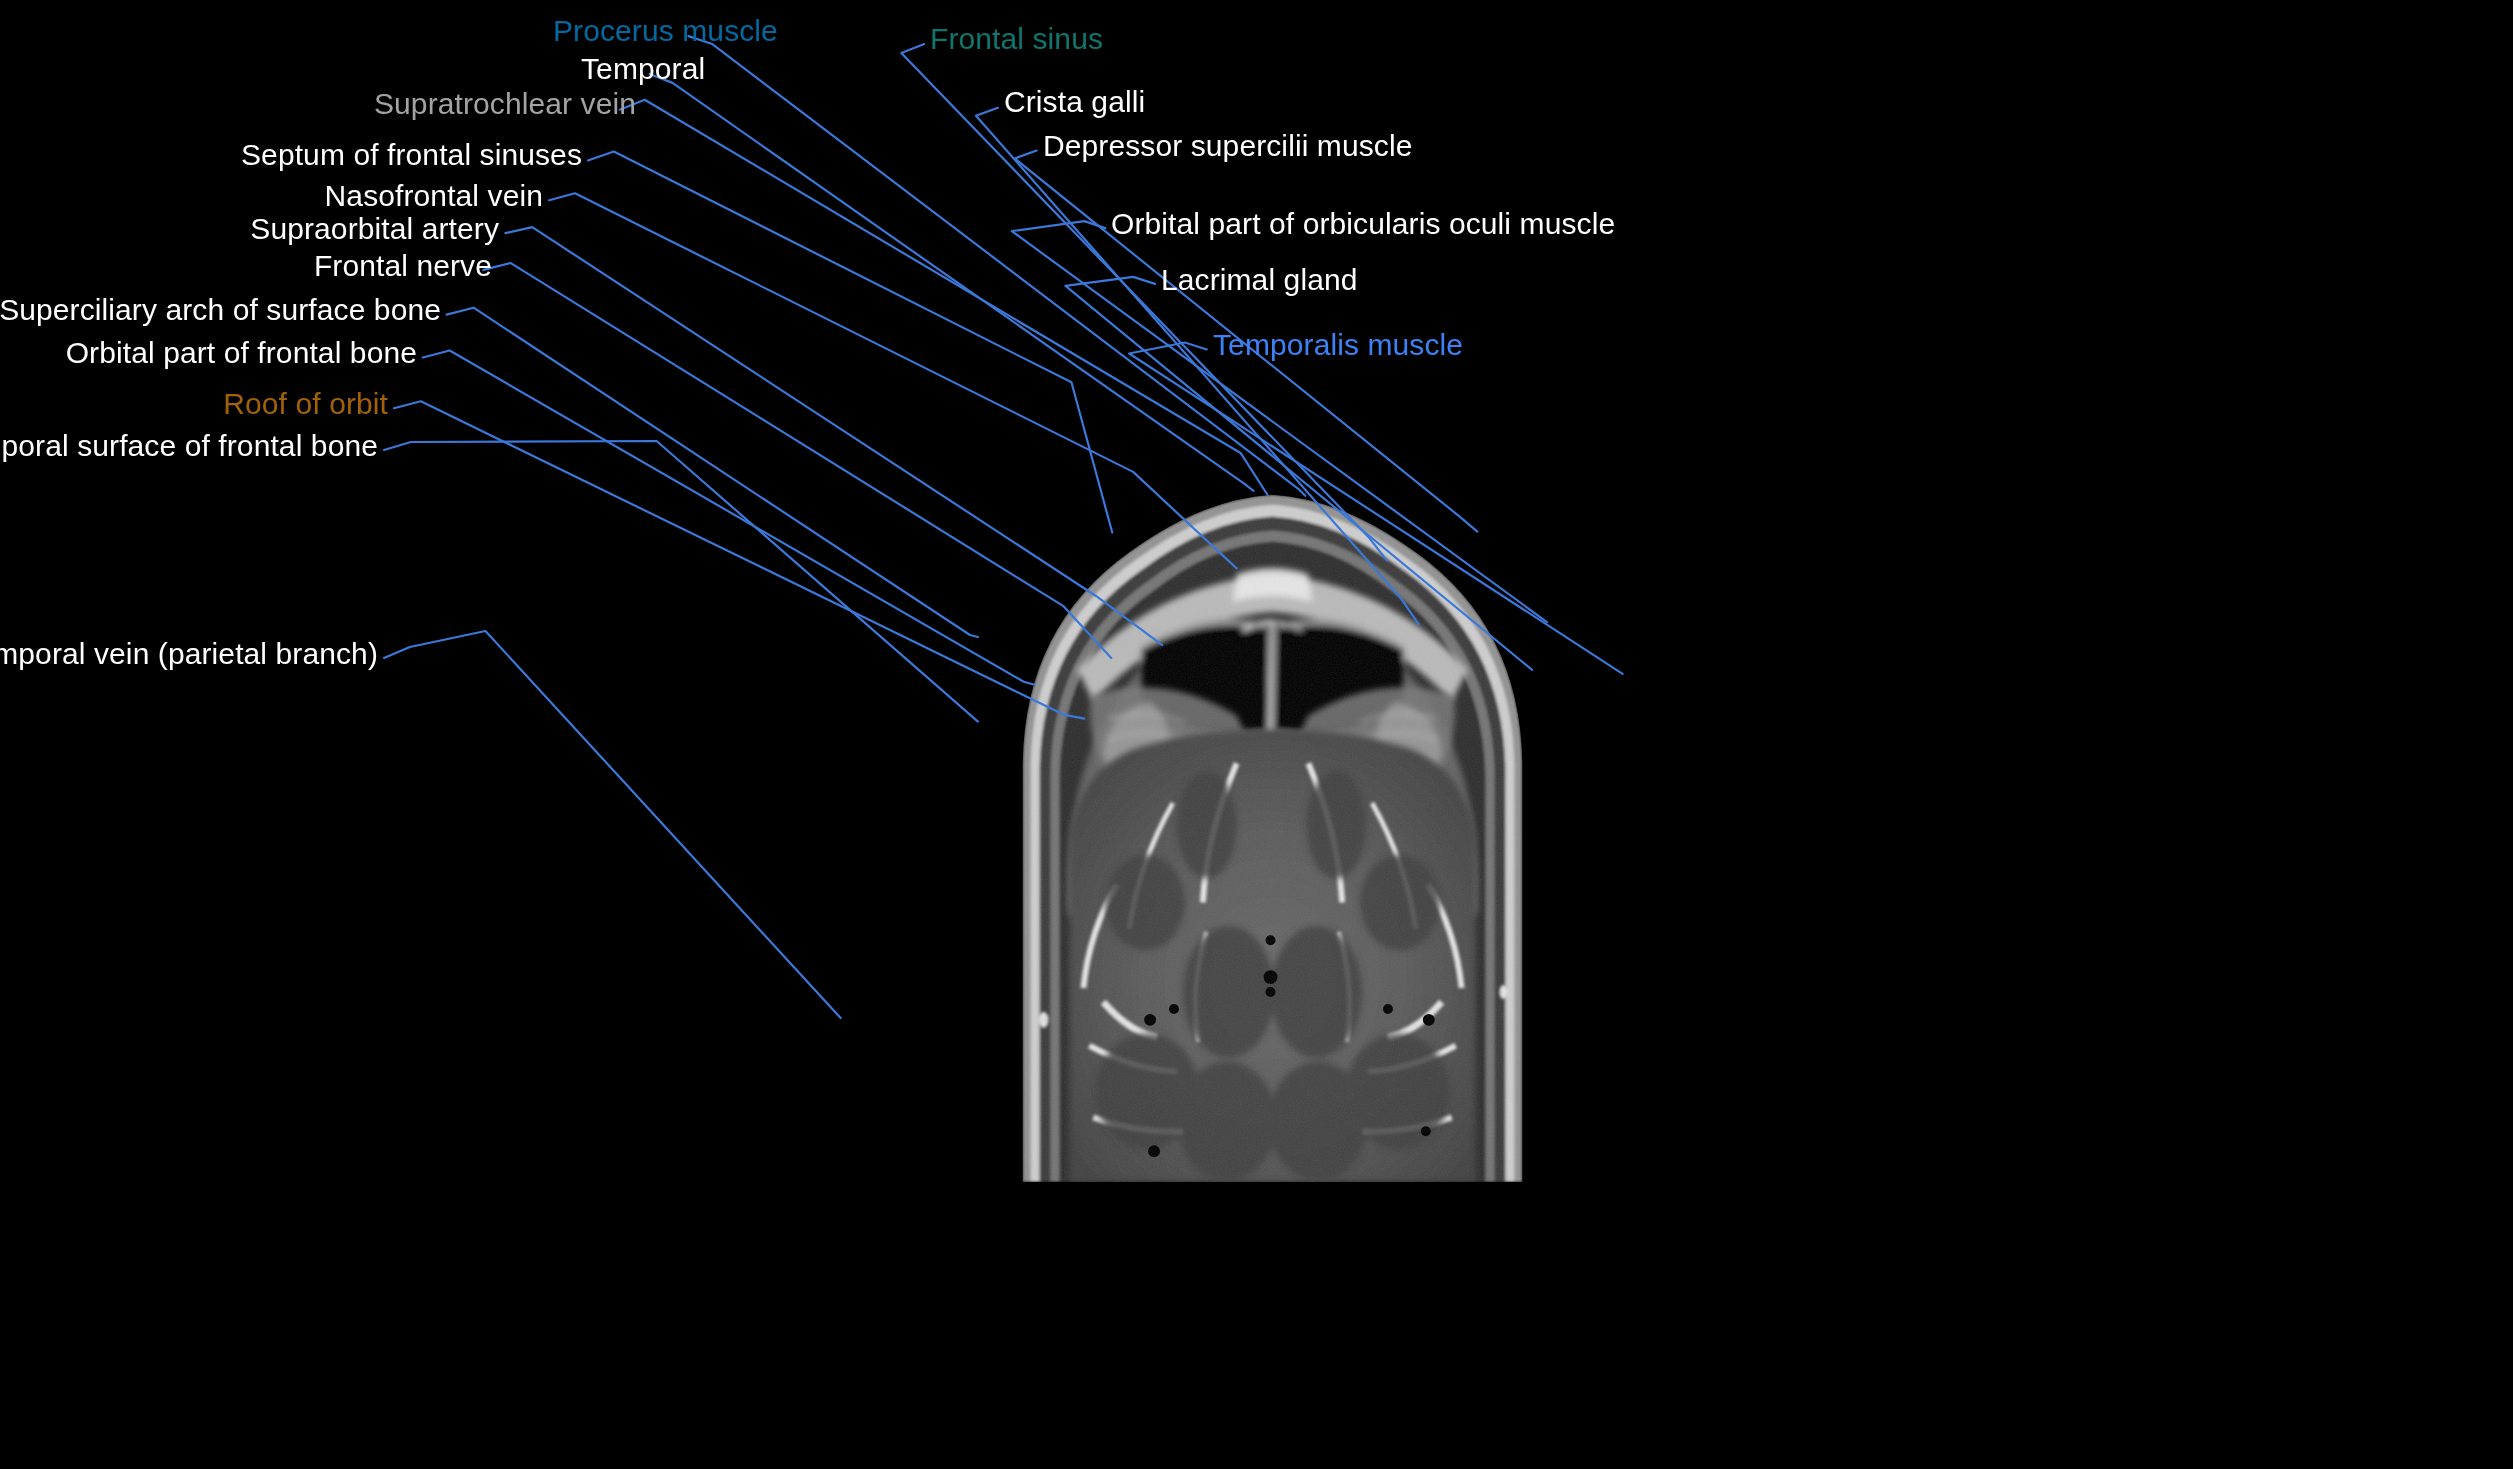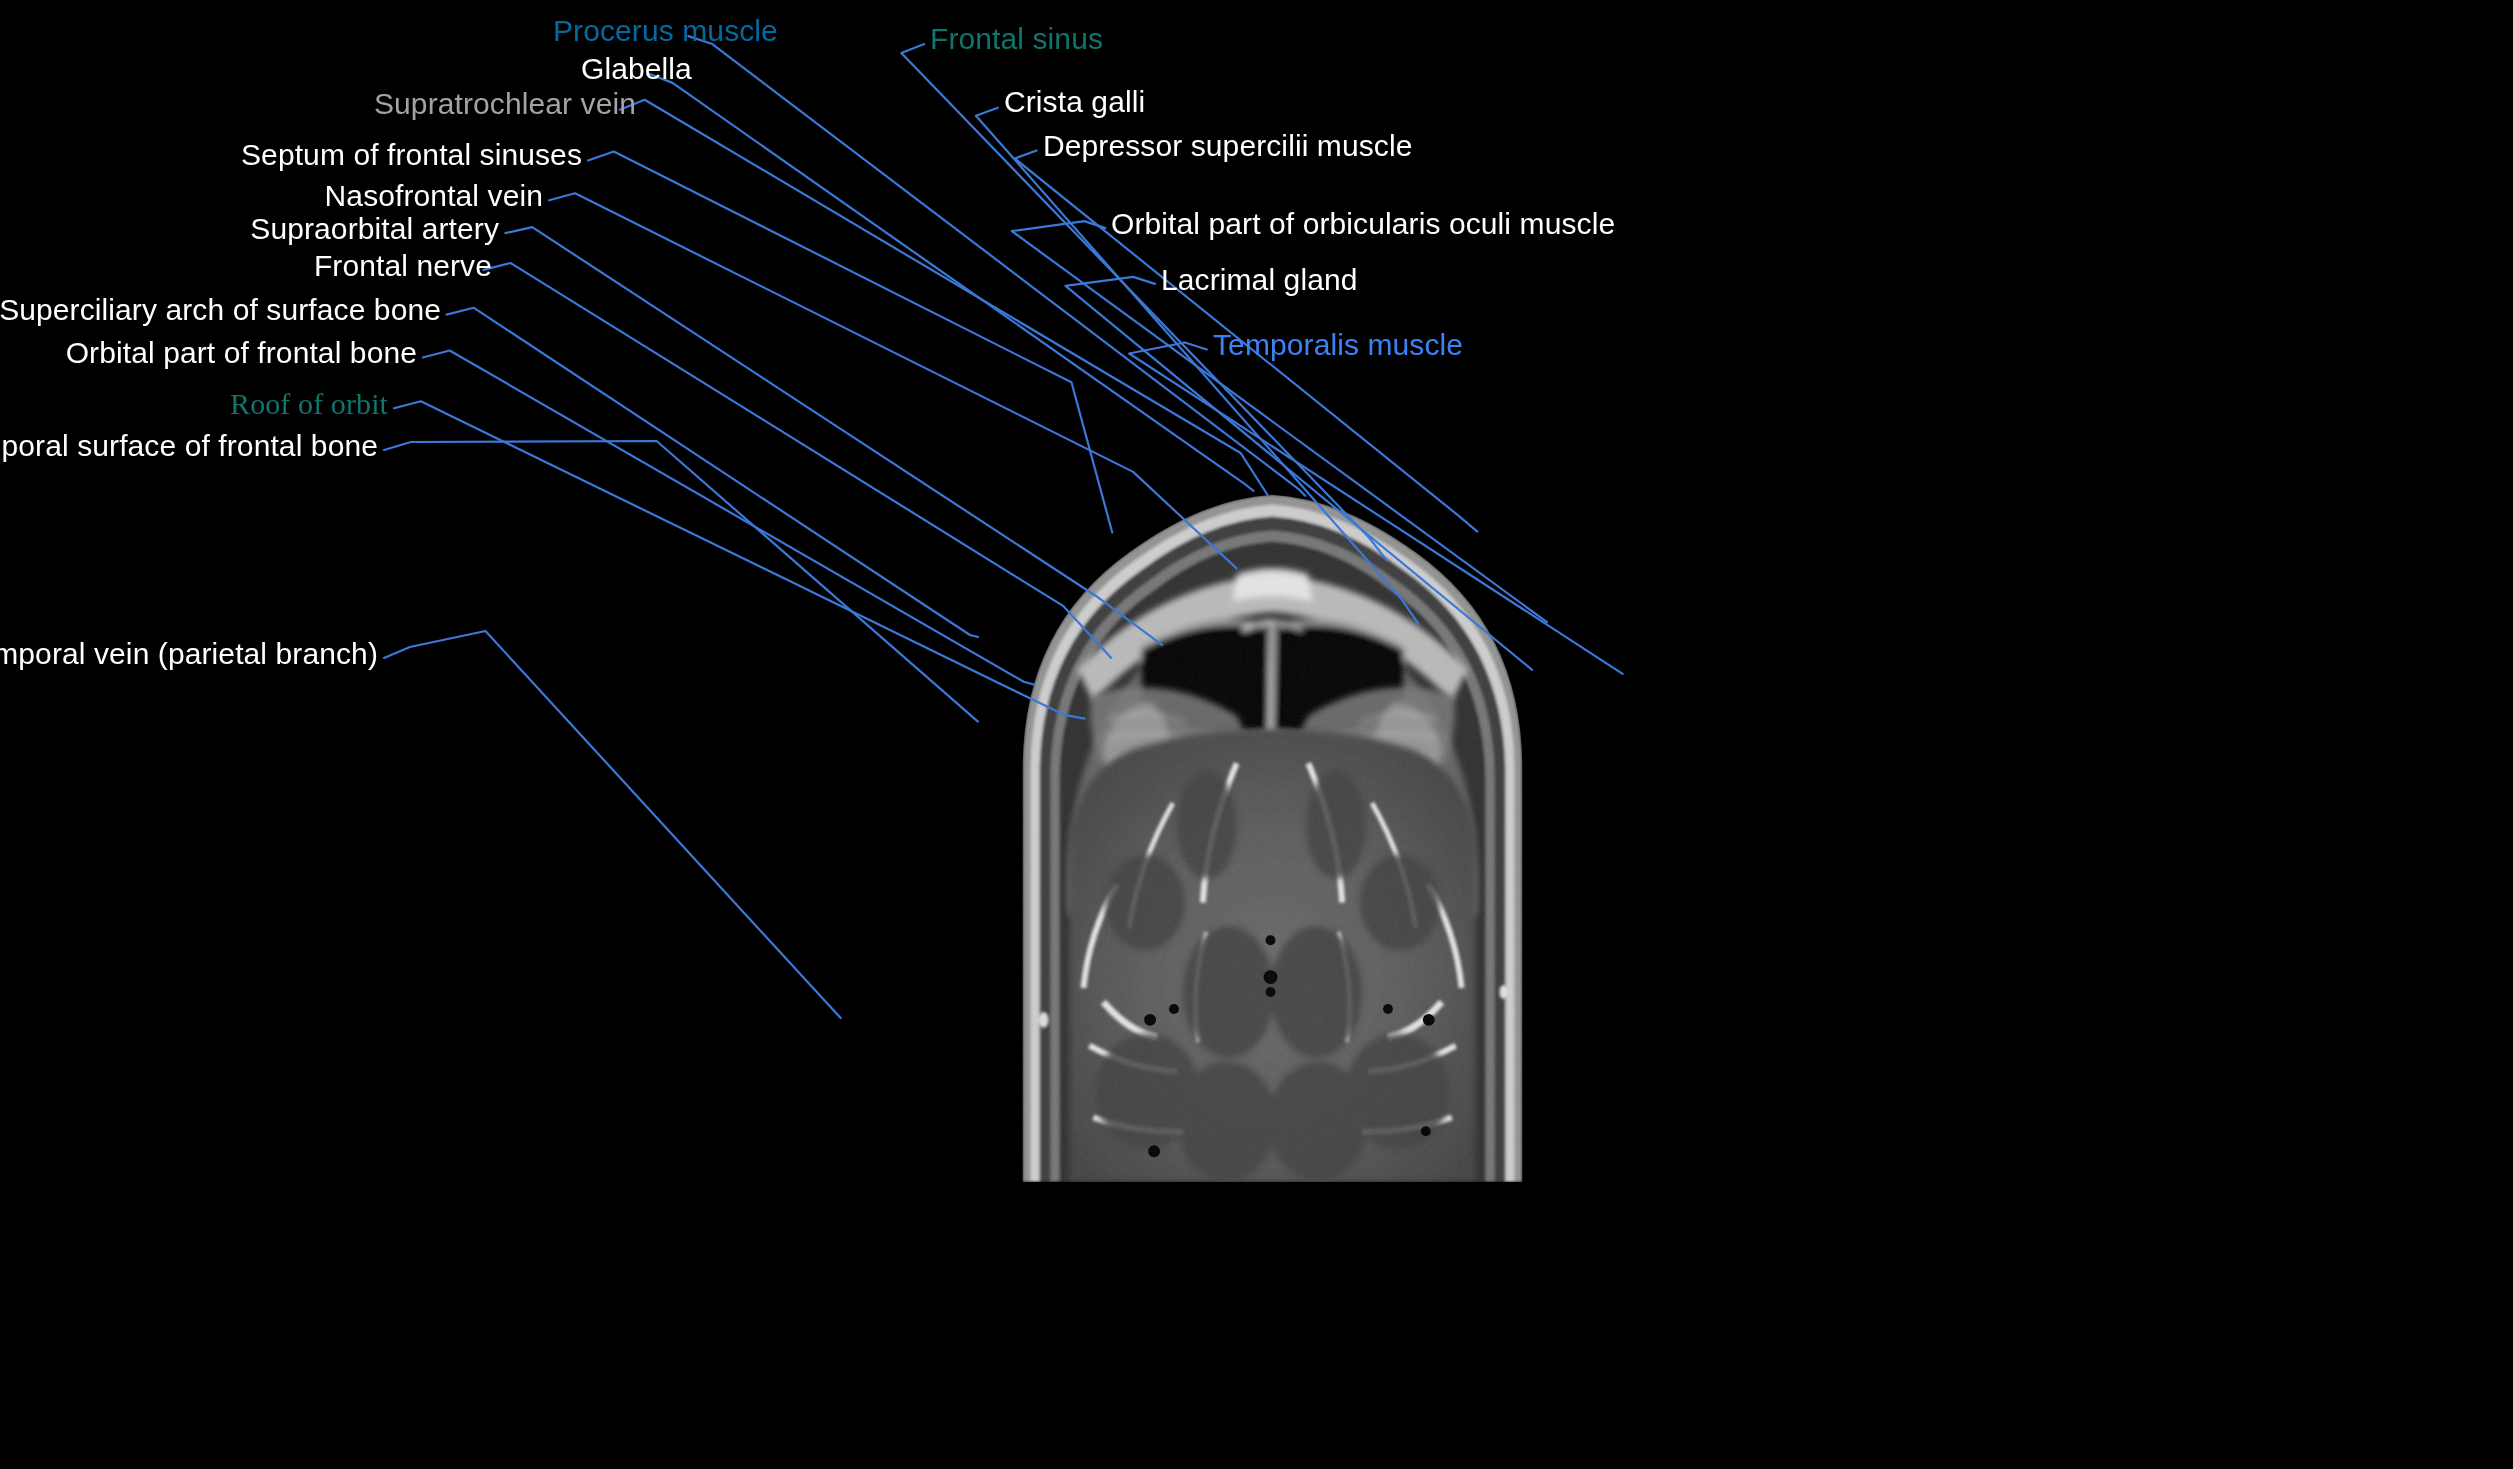--- a/index.html
+++ b/index.html
@@ -242,25 +242,25 @@
   </svg>
 
   <div id="label-layer">
       <div class="lbl l" style="left: 636px; top: 104px; color: #a3a3a3;">Supratrochlear vein</div>
       <div class="lbl l" style="left: 582px; top: 155px; color: rgb(255, 255, 255);">Septum of frontal sinuses</div>
       <div class="lbl l" style="left: 543px; top: 196px; color: rgb(255, 255, 255);">Nasofrontal vein</div>
       <div class="lbl l" style="left: 499px; top: 229px; color: rgb(255, 255, 255);">Supraorbital artery</div>
       <div class="lbl l" style="left: 492px; top: 266px; color: rgb(255, 255, 255);">Frontal nerve</div>
       <div class="lbl l" style="left: 441px; top: 310px; color: rgb(255, 255, 255);">Superciliary arch of surface bone</div>
       <div class="lbl l" style="left: 417px; top: 353px; color: rgb(255, 255, 255);">Orbital part of frontal bone</div>
-      <div class="lbl l" style="left: 388px; top: 404px; color: #0f766e; font-family: Liberation Serif, serif;">Roof of orbit</div>
+      <div class="lbl l" style="left: 388px; top: 404px; color: #a16207;">Roof of orbit</div>
       <div class="lbl l" style="left: 378px; top: 446px; color: rgb(255, 255, 255);">Temporal surface of frontal bone</div>
       <div class="lbl l" style="left: 378px; top: 654px; color: rgb(255, 255, 255);">Superficial temporal vein (parietal branch)</div>
       <div class="lbl r" style="left: 553px; top: 31px; color: #0369a1;">Procerus muscle</div>
-      <div class="lbl r" style="left: 581px; top: 69px; color: rgb(255, 255, 255);">Glabella</div>
+      <div class="lbl r" style="left: 581px; top: 69px; color: rgb(255, 255, 255);">Temporal</div>
       <div class="lbl r" style="left: 930px; top: 39px; color: #0f766e;">Frontal sinus</div>
       <div class="lbl r" style="left: 1004px; top: 102px; color: rgb(255, 255, 255); text-align: right;">Crista galli</div>
       <div class="lbl r" style="left: 1043px; top: 146px; color: rgb(255, 255, 255);">Depressor supercilii muscle</div>
       <div class="lbl r" style="left: 1111px; top: 224px; color: rgb(255, 255, 255);">Orbital part of orbicularis oculi muscle</div>
       <div class="lbl r" style="left: 1161px; top: 280px; color: rgb(255, 255, 255);">Lacrimal gland</div>
       <div class="lbl r" style="left: 1213px; top: 345px; color: #3b82f6;">Temporalis muscle</div>
     </div>
 
 </div>
 

